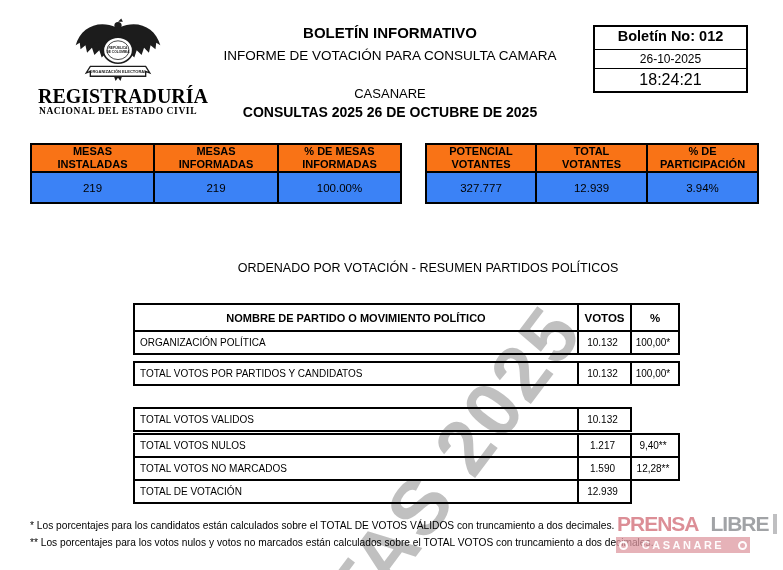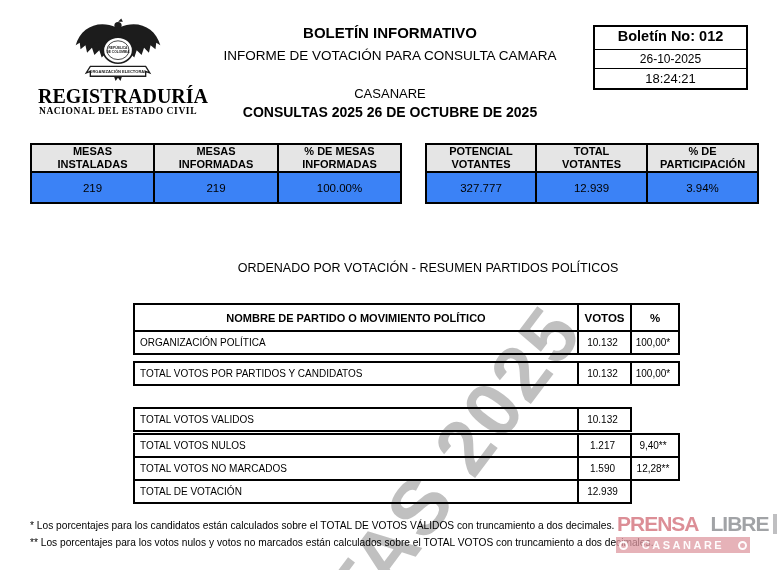--- a/index.html
+++ b/index.html
@@ -27,26 +27,26 @@
   .title-block { position:absolute; left:180px; top:24px; width:420px; text-align:center; z-index:1; }
   .t1 { font-size:15px; font-weight:bold; }
   .t2 { font-size:13.5px; margin-top:7px; }
   .t3 { font-size:13px; margin-top:23px; }
   .t4 { font-size:14px; font-weight:bold; margin-top:3px; }
 
   
   .bulletin-box { position:absolute; left:593px; top:25px; width:155px; border:2px solid #000; z-index:1; background:#fff; }
   .bb-row1 { font-size:14.5px; font-weight:bold; text-align:center; padding:1px 0 5px; border-bottom:1.5px solid #000; }
   .bb-row2 { font-size:12px; text-align:center; padding:2px 0; border-bottom:1.5px solid #000; }
-  .bb-row3 { font-size:13px; text-align:center; padding:2px 0; }
+  .bb-row3 { font-size:16px; text-align:center; padding:2px 0; }
 
   
   table.stab { position:absolute; border-collapse:collapse; table-layout:fixed; z-index:1; }
   table.stab td { border:2px solid #000; text-align:center; vertical-align:middle; }
-  table.stab td.sh { background:#e5e5e5; font-weight:bold; font-size:11px; line-height:13px; height:26px; white-space:pre-line; }
+  table.stab td.sh { background:#f97316; font-weight:bold; font-size:11px; line-height:13px; height:26px; white-space:pre-line; }
   table.stab td.sv { font-size:11.5px; height:31px; background:#3b82f6; }
   .stab-left  { left:30px;  top:143px; width:370px; }
   .stab-right { left:425px; top:143px; width:332px; }
 
   
   .section-title { position:absolute; left:133px; top:261px; width:590px; text-align:center;
                    font-size:12.5px; z-index:1; }
 
   
   table.rtab { position:absolute; left:133px; border-collapse:collapse; table-layout:fixed; width:545px; z-index:1; }

